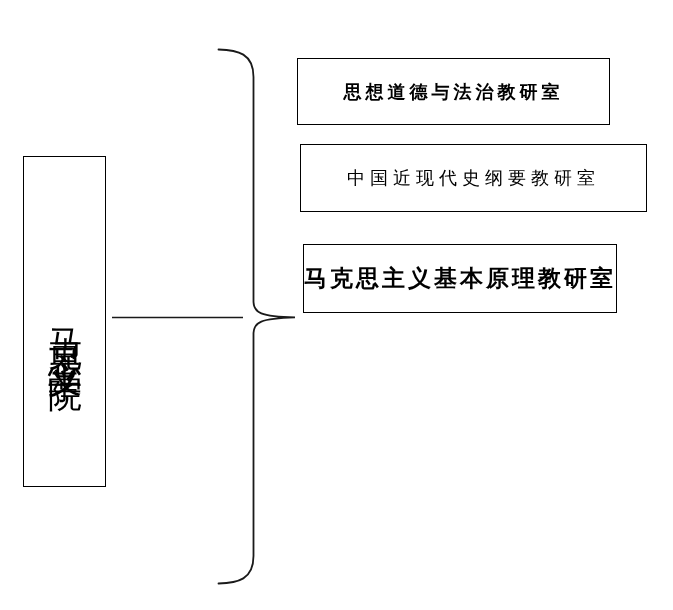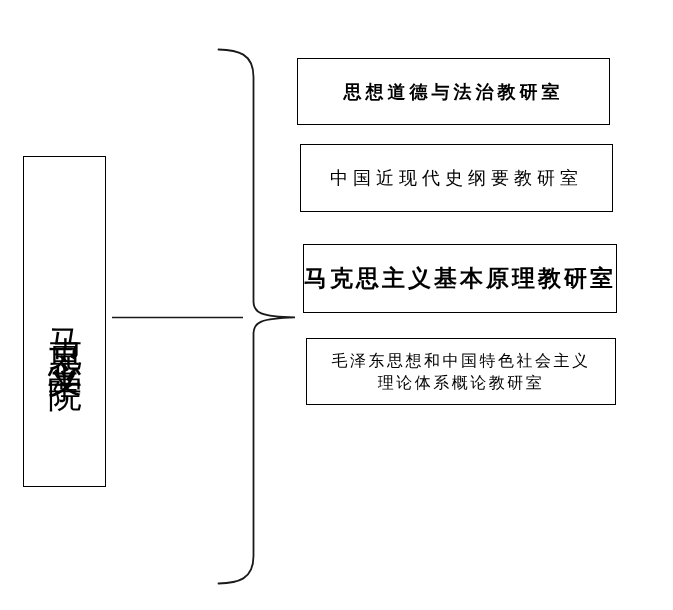--- a/index.html
+++ b/index.html
@@ -53,21 +53,21 @@
     box-sizing: border-box;
     display: flex;
     align-items: center;
     justify-content: center;
   }
   .branch-label {
     text-align: center;
     white-space: pre-line;
   }
   .b1 { left: 297px; top: 58px;  width: 313px; height: 67px; font-weight: bold; font-size: 18px; letter-spacing: 4px; }
-  .b2 { left: 300px; top: 144px; width: 313px; height: 68px; font-size: 18px; letter-spacing: 5px; }
+  .b2 { left: 300px; top: 144px; width: 347px; height: 68px; font-size: 18px; letter-spacing: 5px; }
   .b3 { left: 303px; top: 244px; width: 314px; height: 69px; font-weight: bold; font-size: 23px; letter-spacing: 3px; }
   .b4 { left: 306px; top: 338px; width: 310px; height: 67px; font-size: 16px; letter-spacing: 2.5px; line-height: 22px; }
   .b5 { left: 305px; top: 429px; width: 315px; height: 69px; font-weight: bold; font-size: 16px; letter-spacing: 2px; line-height: 23px; }
   .b6 { left: 305px; top: 516px; width: 316px; height: 71px; font-weight: bold; font-size: 19px; letter-spacing: 3px; }
 </style>
 </head>
 <body>
 
 <div class="canvas">
 
@@ -91,20 +91,16 @@
   </div>
 
   <div class="branch-box b2">
     <div class="branch-label">中国近现代史纲要教研室</div>
   </div>
 
   <div class="branch-box b3">
     <div class="branch-label">马克思主义基本原理教研室</div>
   </div>
 
-  <div class="branch-box b4">
-    <div class="branch-label">毛泽东思想和中国特色社会主义
-理论体系概论教研室</div>
-  </div>
 
 
 
 </div>
 
 </body></html>

